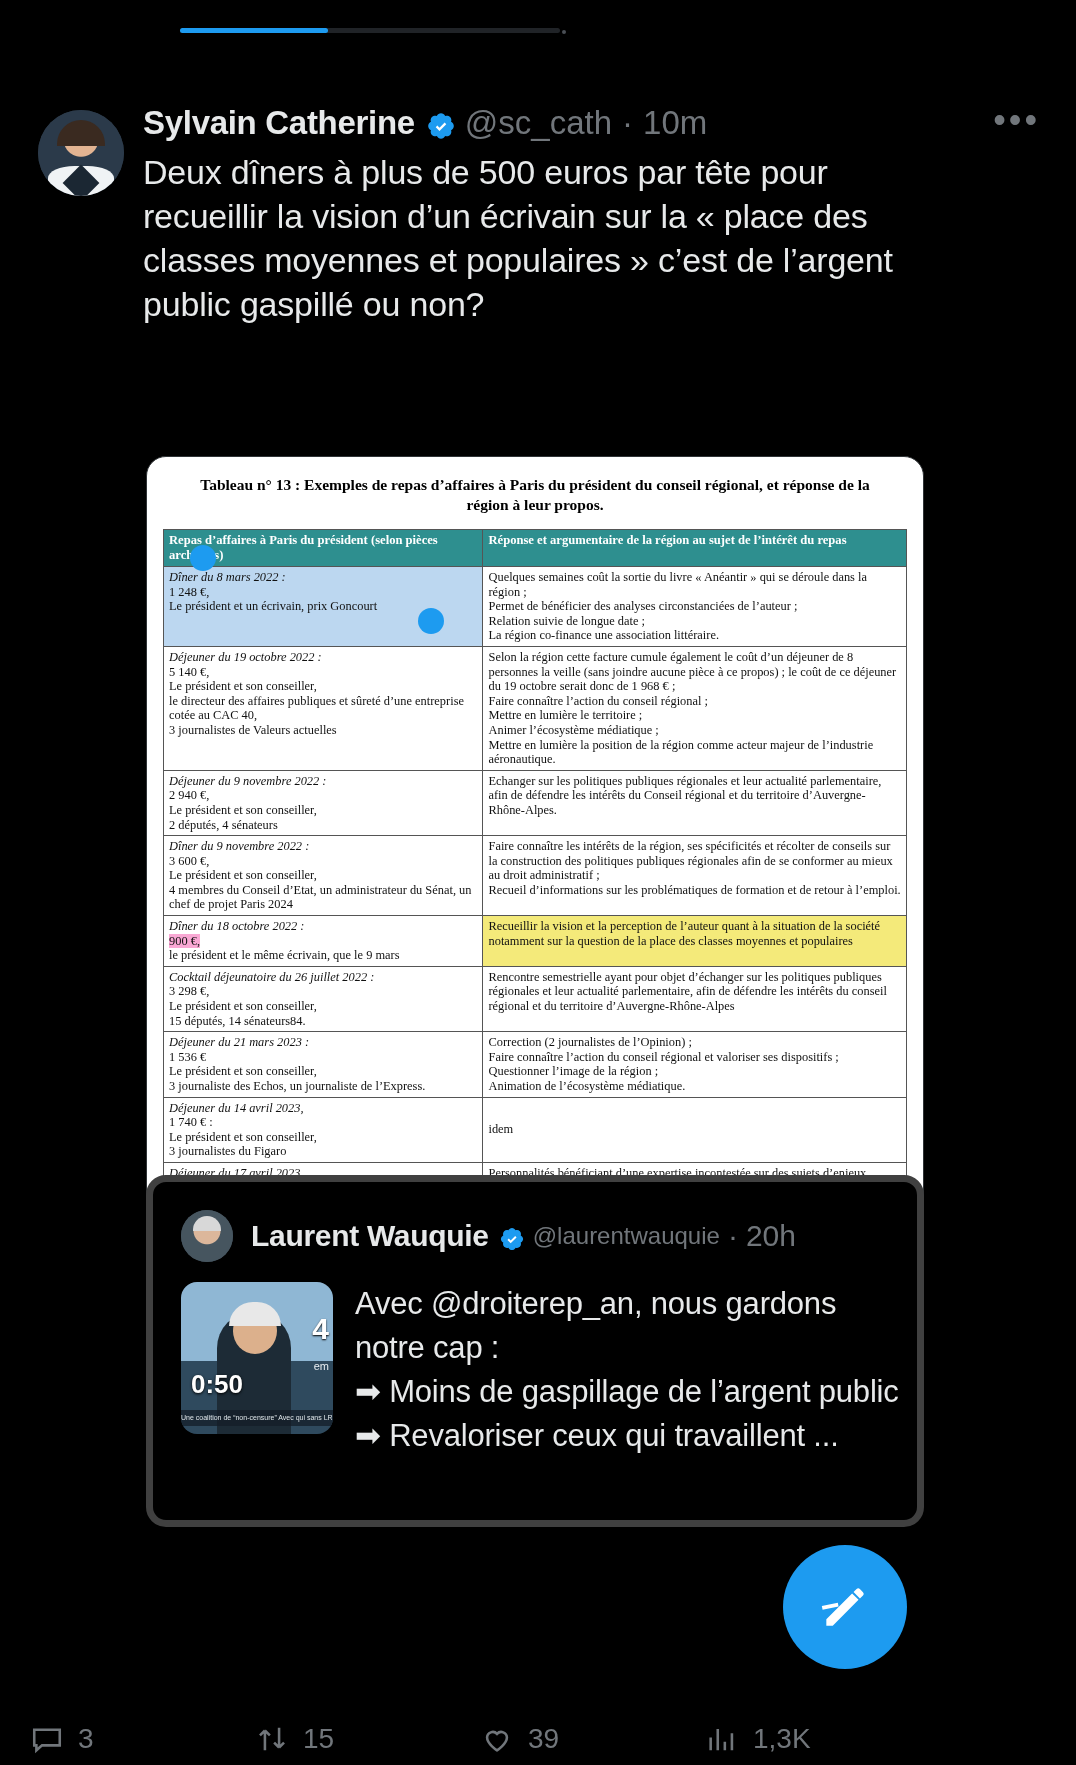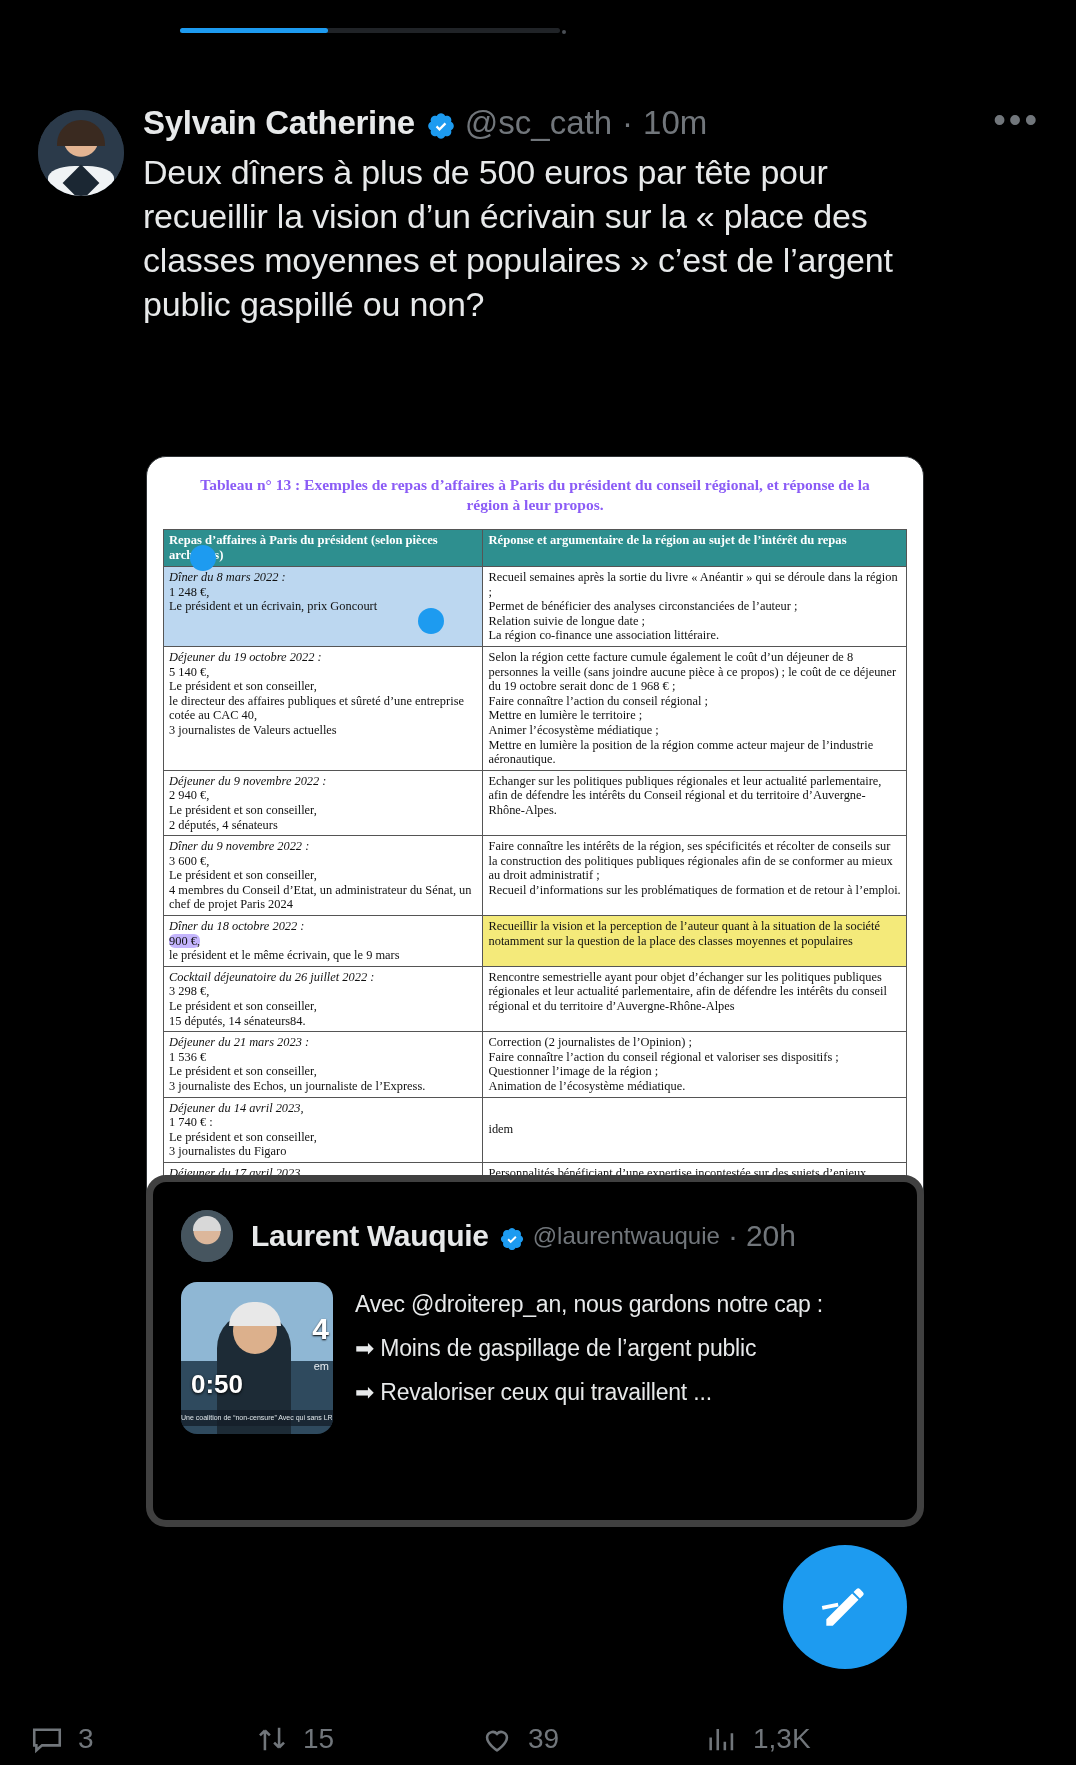--- a/index.html
+++ b/index.html
@@ -84,42 +84,42 @@
   
   .media {
     position: absolute; left: 146px; top: 360px;
     width: 778px; height: 795px;
     background: #ffffff; border-radius: 20px; overflow: hidden;
     border: 1px solid #2f3336;
   }
   .media-inner { padding: 14px 16px 6px 16px; }
   .tbl-title {
     font-family: "Liberation Serif", serif;
-    font-size: 15.5px; font-weight: bold; color: #8b5cf6;
+    font-size: 15.5px; font-weight: bold; color: #000000;
     text-align: center; line-height: 20px; margin: 4px 18px 14px 18px;
   }
   table.doc {
     width: 100%; border-collapse: collapse;
     font-family: "Liberation Serif", serif; color: #111;
     table-layout: fixed;
   }
   table.doc th, table.doc td {
     border: 1px solid #555; vertical-align: top;
     padding: 3px 5px; font-size: 12.4px; line-height: 14.6px;
   }
   table.doc thead th {
     background: #2e8f8f; color: #ffffff; font-weight: bold;
     font-size: 12.6px; line-height: 15px; text-align: left;
   }
   table.doc col.c1 { width: 43%; }
   table.doc col.c2 { width: 57%; }
   .cell-left { font-style: italic; }
   .cell-left .reg { font-style: normal; }
   .hl-blue { background: #bcd7f0; }
-  .hl-yellow { background: #c4b5fd; border-radius: 6px; }
+  .hl-yellow { background: #f9a8d4; }
   .hl-yellow-soft { background: #f4ea7a; }
 
   .sel-handle {
     position: absolute; width: 26px; height: 26px; border-radius: 50%;
     background: #1d9bf0;
   }
 
   
   .quote {
     position: absolute; left: 146px; top: 1175px; width: 778px; height: 352px;
@@ -172,21 +172,21 @@
     line-height: 16px; text-align: center; overflow: hidden; white-space: nowrap;
   }
   .q-thumb .small-tag {
     position: absolute; right: 4px; top: 78px; color: #e9eef2; font-size: 11px;
   }
   .q-duration {
     position: absolute; left: 10px; bottom: 34px;
     color: #fff; font-size: 26px; font-weight: bold; text-shadow: 0 1px 3px #000;
   }
   .q-text {
-    color: #e7e9ea; font-size: 23px; line-height: 44px; letter-spacing: -0.2px;
+    color: #e7e9ea; font-size: 31px; line-height: 44px; letter-spacing: -0.2px;
     max-height: 185px; overflow: hidden;
   }
 
   
   .actions {
     position: absolute; left: 30px; top: 1722px; width: 900px;
     display: flex; align-items: center; gap: 0; color: #71767b; font-size: 28px;
   }
   .act { display: flex; align-items: center; gap: 14px; width: 225px; }
   .act svg { flex: none; }
@@ -251,21 +251,21 @@
             </tr>
           </thead>
           <tbody>
 
             <tr>
               <td class="cell-left hl-blue">
                 <div>Dîner du 8 mars 2022 :</div>
                 <div class="reg">1 248 €,</div>
                 <div class="reg">Le président et un écrivain, prix Goncourt</div>
               </td>
-              <td style="white-space:pre-line">Recueil semaines après la sortie du livre « Anéantir » qui se déroule dans la région ;
+              <td style="white-space:pre-line">Quelques semaines coût la sortie du livre « Anéantir » qui se déroule dans la région ;
 Permet de bénéficier des analyses circonstanciées de l’auteur ;
 Relation suivie de longue date ;
 La région co-finance une association littéraire.</td>
             </tr>
 
             <tr>
               <td class="cell-left">
                 <div>Déjeuner du 19 octobre 2022 :</div>
                 <div class="reg">5 140 €,</div>
                 <div class="reg">Le président et son conseiller,</div>

